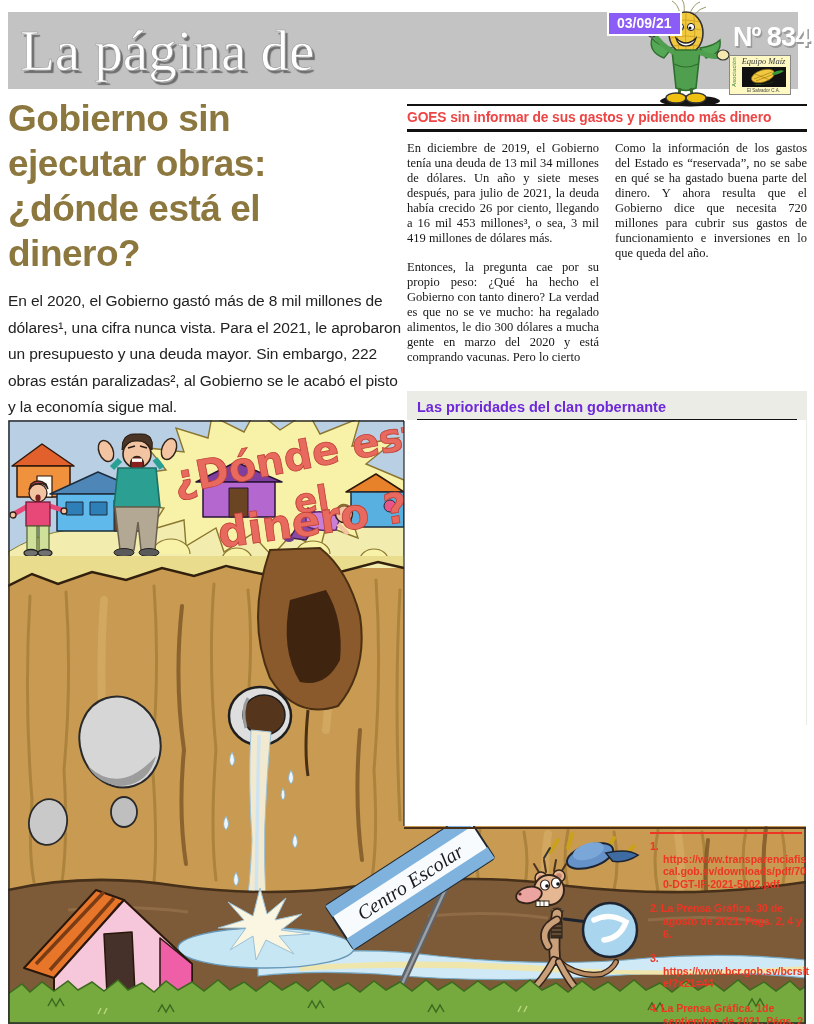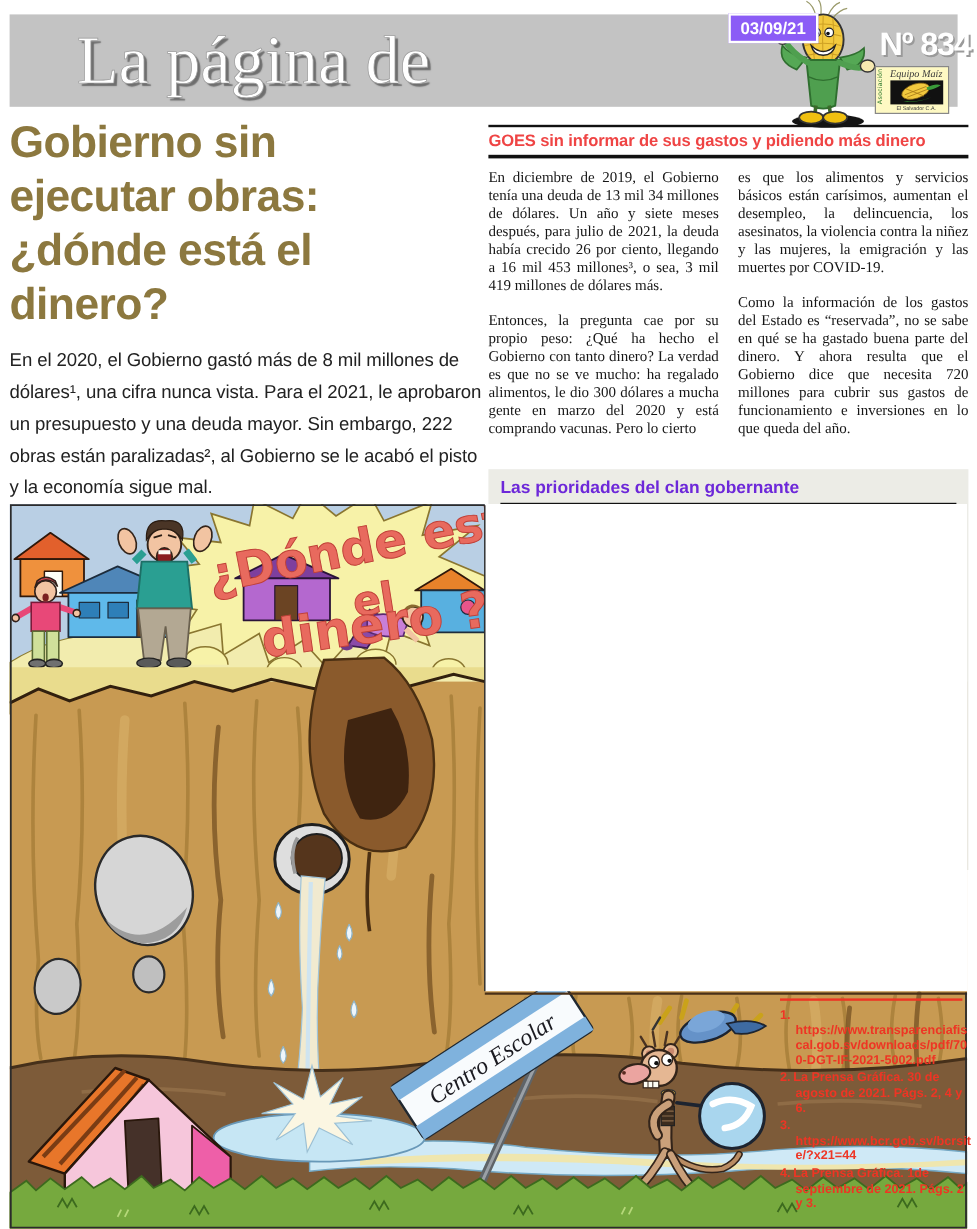--- a/index.html
+++ b/index.html
@@ -8,21 +8,20 @@
     position:relative; width:814px; height:1024px; background:#ffffff;
     overflow:hidden; font-family:"Liberation Sans", sans-serif; color:#1c1c1c;
   }
   
   #banner { position:absolute; left:8px; top:12px; width:790px; height:77px; background:#c3c3c3; }
   #masthead-script {
     position:absolute; left:20px; top:14px; width:380px;
     font-family:"Liberation Serif", serif; font-size:57px; line-height:74px;
     color:#ffffff; text-shadow:2.5px 3px 1px #6e6e6e; -webkit-text-stroke:0.6px #9a9a9a;
     white-space:nowrap;
-    margin-left:44px;
   }
   #masthead-main {
     position:absolute; left:386px; top:8px;
     font-size:88px; font-weight:bold; letter-spacing:-4px; line-height:92px;
     color:#ffffff; text-shadow:4px 4px 2px #8f8f8f; -webkit-text-stroke:0.5px #b5b5b5;
     white-space:nowrap; z-index:3;
   }
   #date-badge {
     position:absolute; left:607px; top:11px; z-index:5;
     background:#8b5cf6; color:#ffffff; font-weight:bold; font-size:14px;
@@ -82,21 +81,21 @@
   .li2 { margin-left:13px; padding-left:13px; text-indent:-13px; }
   
   #conclusion {
     margin-top:12px; width:398px; font-style:italic; font-size:17px; line-height:23.5px; color:#1a1a1a;
   }
   
   #cartoon { position:absolute; left:8px; top:420px; width:798px; height:604px; z-index:1; }
   
   #footnotes { position:absolute; left:650px; top:832px; width:160px; z-index:6; color:#ee3524; }
   #footnotes .fn-rule { border-top:2.5px solid #ee3524; width:152px; margin-bottom:6px; }
-  .fn { font-size:10.5px; font-weight:bold; line-height:12.6px; padding-left:13px; text-indent:-13px; overflow-wrap:anywhere; margin-bottom:2px; }
+  .fn { font-size:10.5px; font-weight:bold; line-height:12.6px; padding-left:13px; text-indent:-13px; overflow-wrap:anywhere; margin-bottom:12px; }
   .fn .n { display:inline-block; width:11px; text-indent:0; }
 </style>
 </head>
 <body>
 
 <div id="page">
 
   <div id="banner"></div>
   <div id="masthead-script">La página de</div>
   <div id="date-badge">03/09/21</div>
@@ -162,21 +161,20 @@
     <div class="kicker-rule-top"></div>
     <div id="kicker">GOES sin informar de sus gastos y pidiendo más dinero</div>
     <div class="kicker-rule-bottom"></div>
 
     <div class="twocol">
       <div class="col body-serif">
         <p>En diciembre de 2019, el Gobierno tenía una deuda de 13 mil 34 millones de dólares. Un año y siete meses después, para julio de 2021, la deuda había crecido 26 por ciento, llegando a 16 mil 453 millones³, o sea, 3 mil 419 millones de dólares más.</p>
         <p>Entonces, la pregunta cae por su propio peso: ¿Qué ha hecho el Gobierno con tanto dinero? La verdad es que no se ve mucho: ha regalado alimentos, le dio 300 dólares a mucha gente en marzo del 2020 y está comprando vacunas. Pero lo cierto</p>
       </div>
       <div class="col body-serif">
-        <p>es que los alimentos y servicios básicos están carísimos, aumentan el desempleo, la delincuencia, los asesinatos, la violencia contra la niñez y las mujeres, la emigración y las muertes por COVID-19.</p>
         <p>Como la información de los gastos del Estado es “reservada”, no se sabe en qué se ha gastado buena parte del dinero. Y ahora resulta que el Gobierno dice que necesita 720 millones para cubrir sus gastos de funcionamiento e inversiones en lo que queda del año.</p>
       </div>
     </div>
 
     <div id="priorities-box">
       <div id="box-title">Las prioridades del clan gobernante</div>
       <div class="box-rule"></div>
       <div class="twocol">
         <div class="col box-serif">
           <div class="bp">Cuando se tiene fuertes apuros económicos, se reducen los gastos menos importantes. Pero este Gobierno sigue gastando en lo que no necesita la población:</div>

